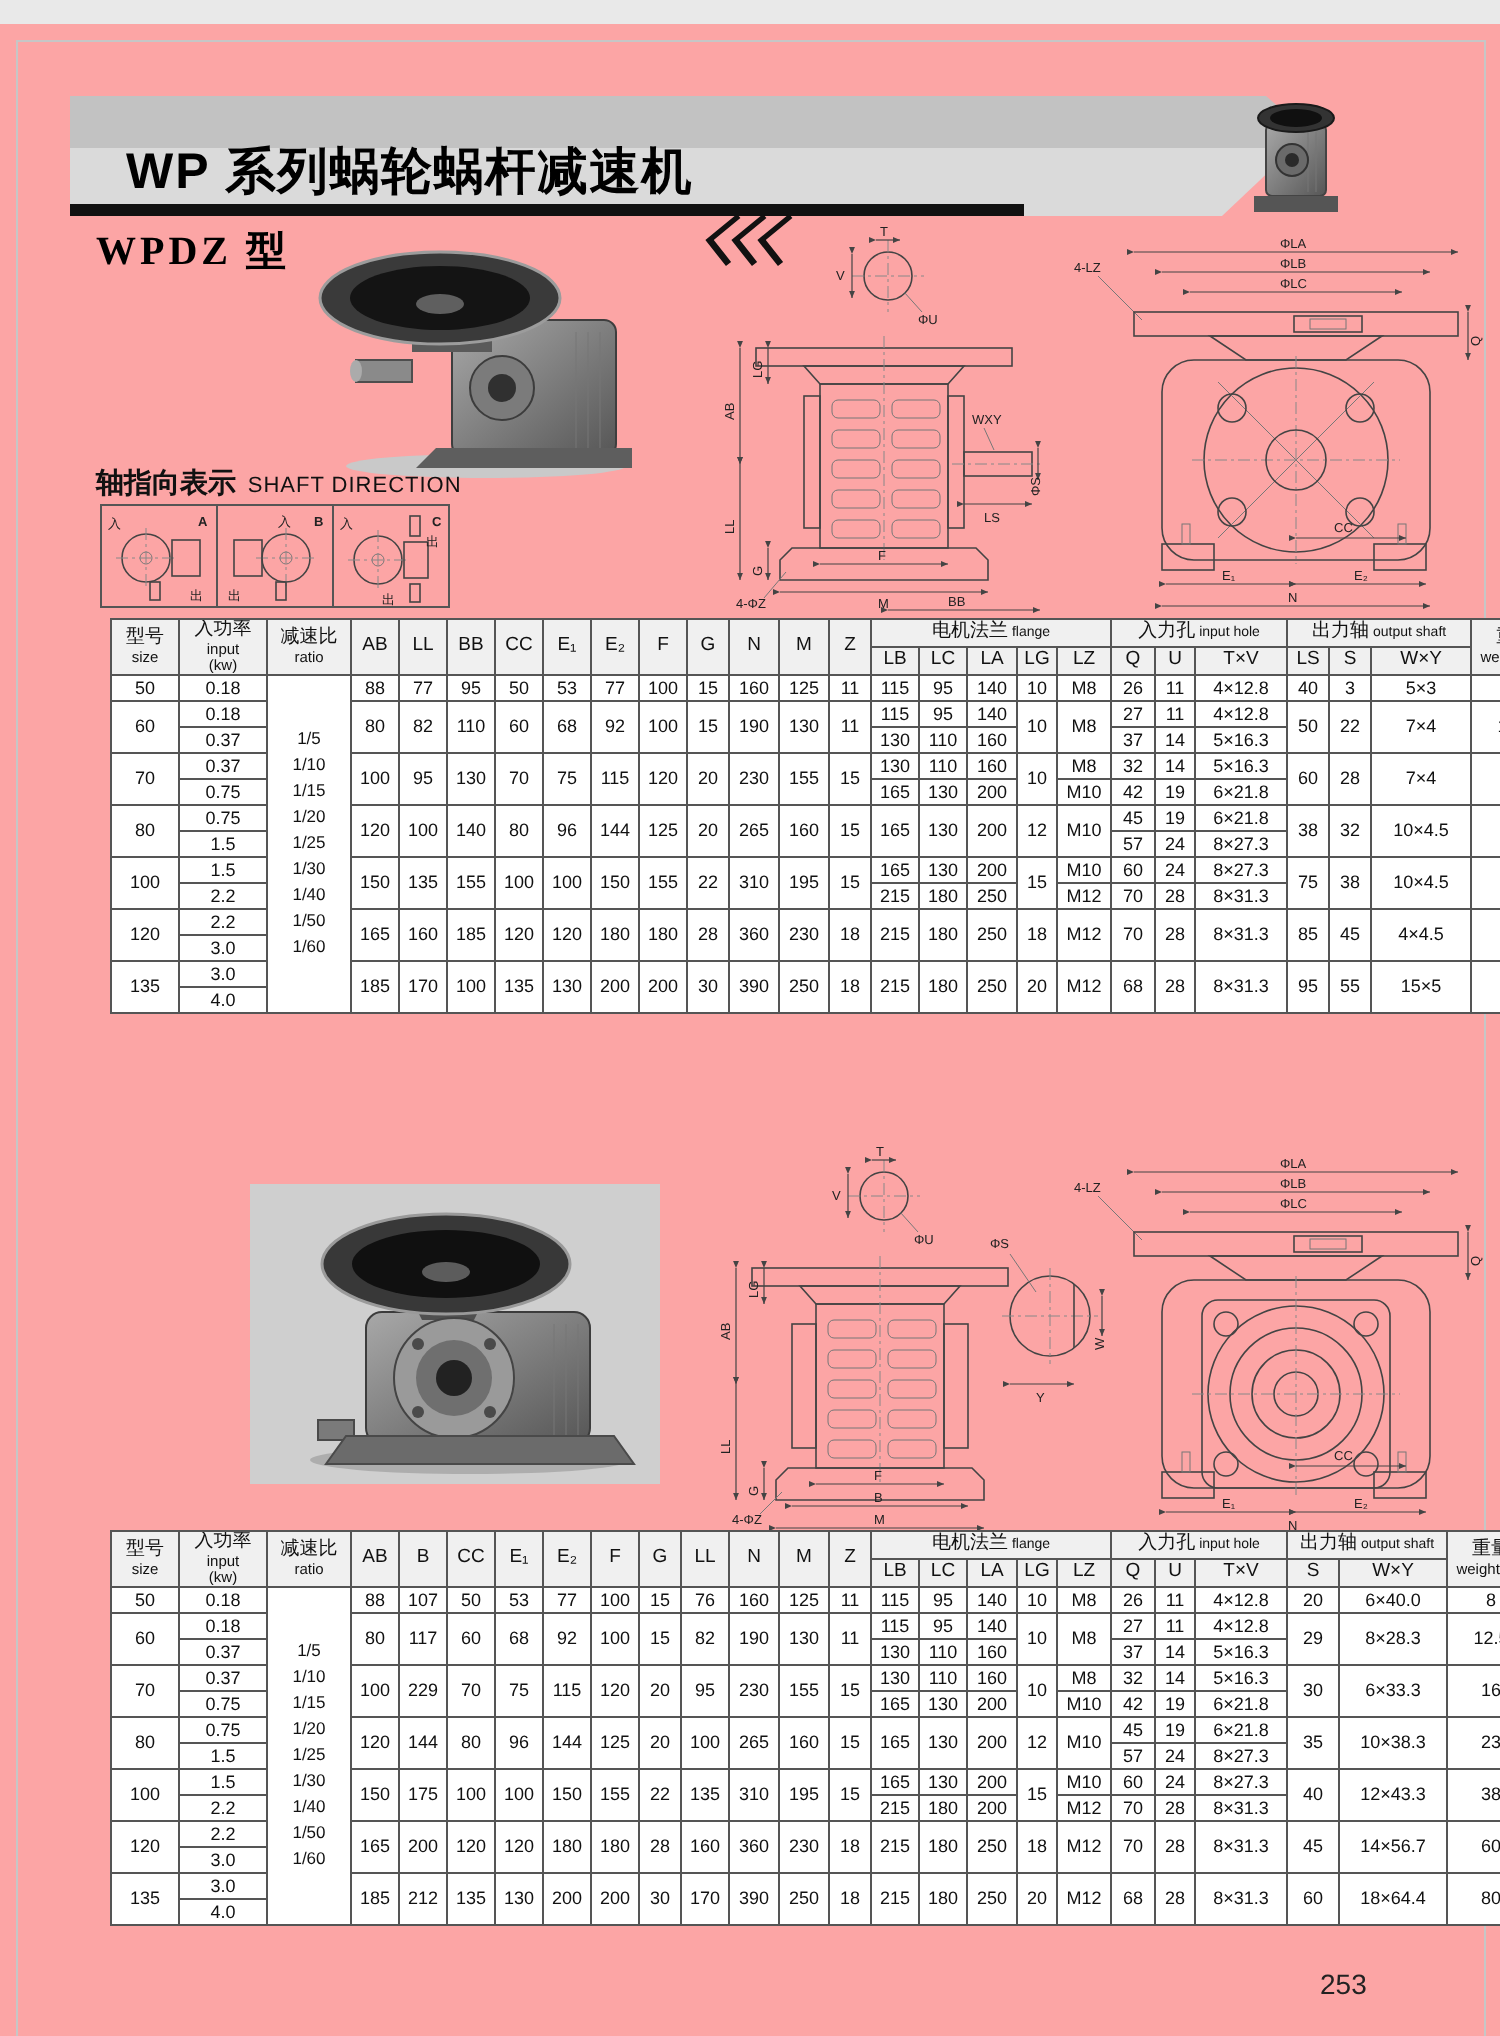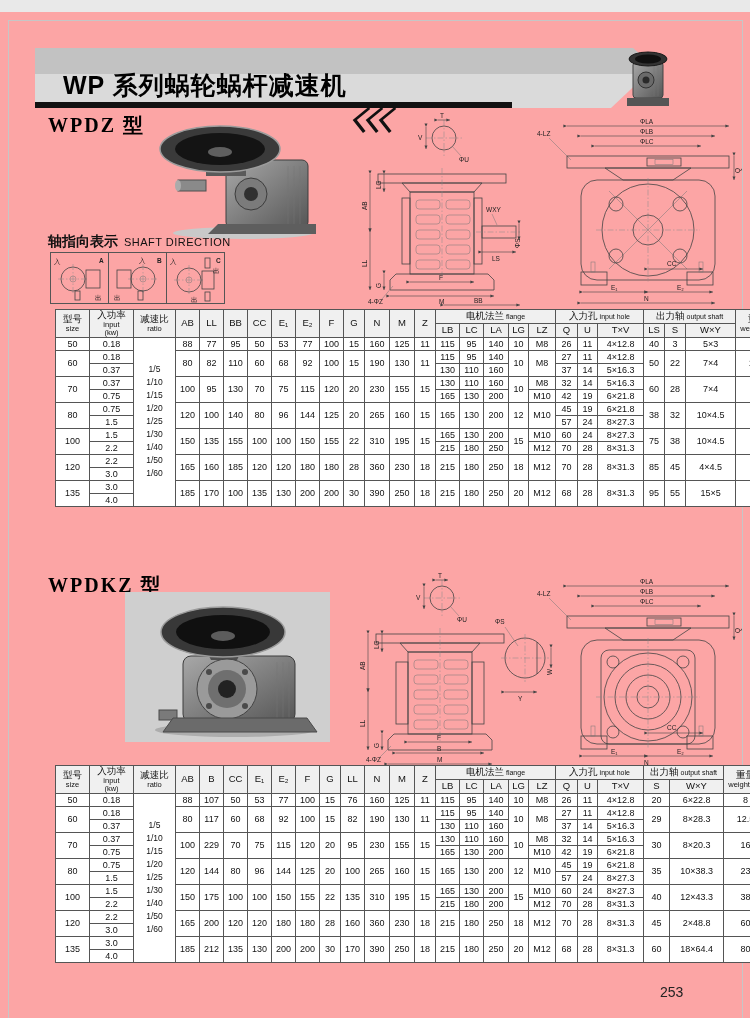--- a/index.html
+++ b/index.html
@@ -546,21 +546,20 @@
           <td rowspan="2">55</td>
           <td rowspan="2">15×5</td>
           <td rowspan="2">80</td>
         </tr>
         <tr>
           <td>4.0</td>
         </tr>
       </tbody>
     </table>
 
-  <div class="sec-title" style="left:48px;top:560px">WPDKZ 型</div>
 
   <svg class="abs" style="left:125px;top:580px" width="205" height="150" viewBox="0 0 205 150">
     <rect x="0" y="0" width="205" height="150" fill="#cfcfcf"></rect>
     <ellipse cx="110" cy="138" rx="80" ry="7" fill="#adadad"></ellipse>
     <rect x="58" y="64" width="112" height="66" rx="8" fill="url(#g1)" stroke="#3c3c3c"></rect>
     <line x1="152" y1="70" x2="152" y2="126" class="thin"></line>
       <line x1="158" y1="70" x2="158" y2="126" class="thin"></line>
       <line x1="164" y1="70" x2="164" y2="126" class="thin"></line>
     <polygon points="78,52 120,52 112,68 86,68" fill="#4f4f4f"></polygon>
     <ellipse cx="98" cy="40" rx="62" ry="25" fill="#383838" stroke="#9a9a9a" stroke-width="1.5"></ellipse>
@@ -767,21 +766,21 @@
           <td>11</td>
           <td>115</td>
           <td>95</td>
           <td>140</td>
           <td>10</td>
           <td>M8</td>
           <td>26</td>
           <td>11</td>
           <td>4×12.8</td>
           <td>20</td>
-          <td>6×22.8</td>
+          <td>6×40.0</td>
           <td>8</td>
         </tr>
         <tr>
           <td rowspan="2">60</td>
           <td>0.18</td>
           <td rowspan="2">80</td>
           <td rowspan="2">117</td>
           <td rowspan="2">60</td>
           <td rowspan="2">68</td>
           <td rowspan="2">92</td>
@@ -828,21 +827,21 @@
           <td rowspan="2">15</td>
           <td>130</td>
           <td>110</td>
           <td>160</td>
           <td rowspan="2">10</td>
           <td>M8</td>
           <td>32</td>
           <td>14</td>
           <td>5×16.3</td>
           <td rowspan="2">30</td>
-          <td rowspan="2">8×20.3</td>
+          <td rowspan="2">6×33.3</td>
           <td rowspan="2">16</td>
         </tr>
         <tr>
           <td>0.75</td>
           <td>165</td>
           <td>130</td>
           <td>200</td>
           <td>M10</td>
           <td>42</td>
           <td>19</td>
@@ -932,21 +931,21 @@
           <td rowspan="2">18</td>
           <td rowspan="2">215</td>
           <td rowspan="2">180</td>
           <td rowspan="2">250</td>
           <td rowspan="2">18</td>
           <td rowspan="2">M12</td>
           <td rowspan="2">70</td>
           <td rowspan="2">28</td>
           <td rowspan="2">8×31.3</td>
           <td rowspan="2">45</td>
-          <td rowspan="2">2×48.8</td>
+          <td rowspan="2">14×56.7</td>
           <td rowspan="2">60</td>
         </tr>
         <tr>
           <td>3.0</td>
         </tr>
         <tr>
           <td rowspan="2">135</td>
           <td>3.0</td>
           <td rowspan="2">185</td>
           <td rowspan="2">212</td>

